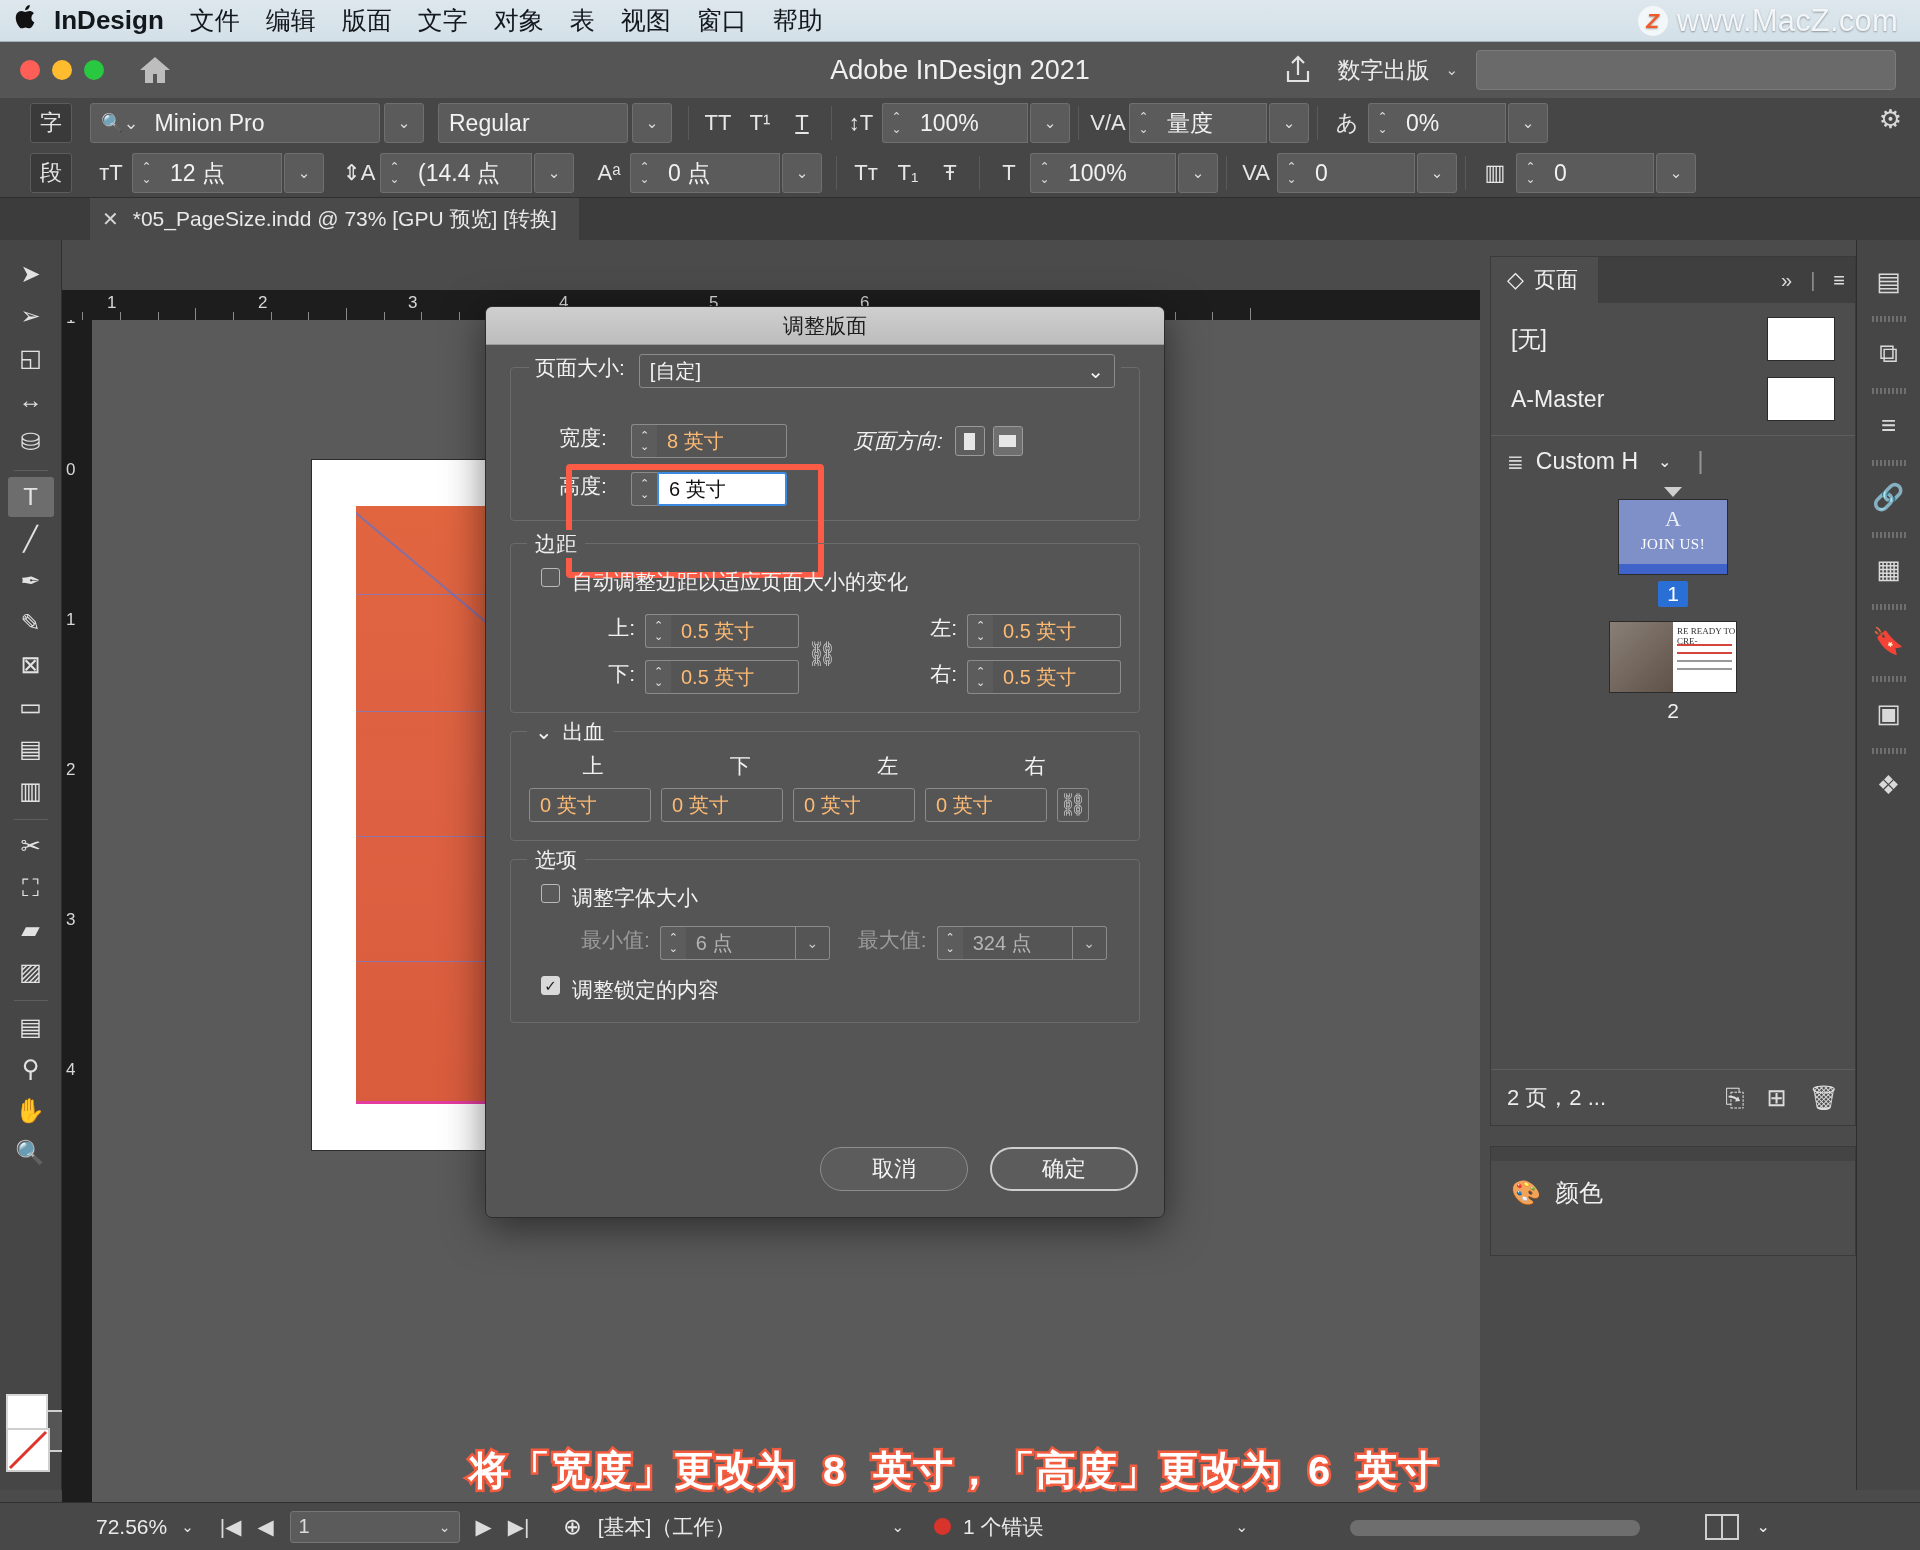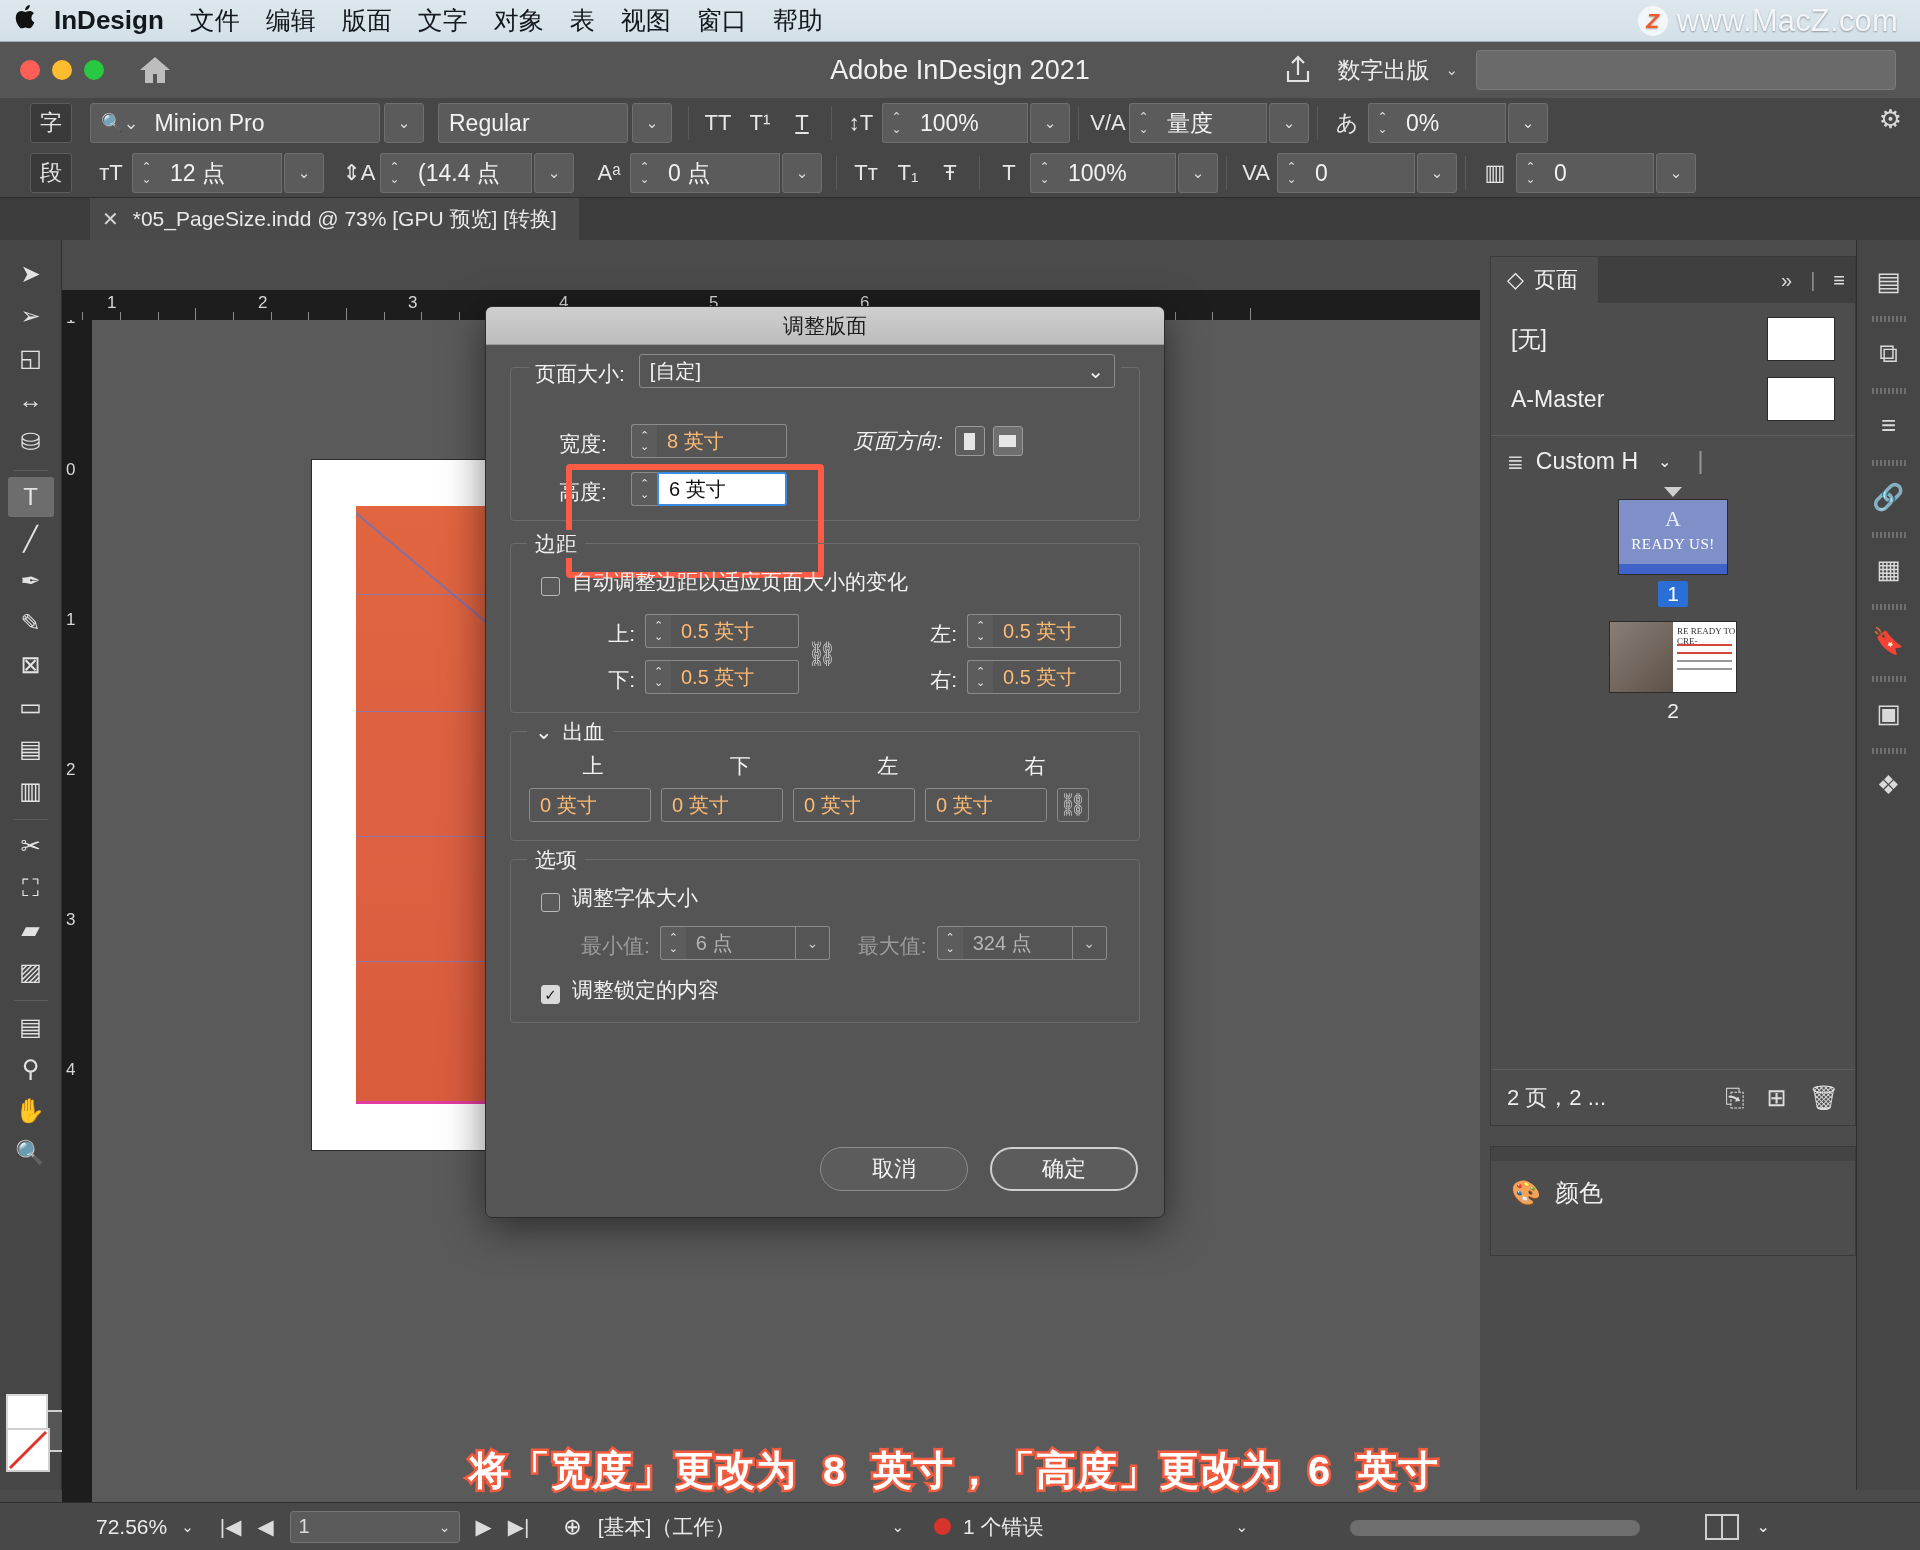--- a/index.html
+++ b/index.html
@@ -251,21 +251,21 @@
   }
   .dlg-body { padding: 22px 24px 0 24px; }
   .grp {
     border: 1px solid #6b6b6b; border-radius: 4px; position: relative;
     margin-bottom: 18px; padding: 20px 18px 18px 18px;
   }
   .grp-legend {
     position: absolute; top: -14px; left: 16px; background: #555555; padding: 0 8px;
     font-size: 21px; color: #f0f0f0; display: flex; align-items: center; gap: 10px;
   }
-  .row { display: flex; align-items: flex-end; }
+  .row { display: flex; align-items: flex-start; }
   .lbl { font-size: 21px; color: #f2f2f2; }
   .ifield {
     height: 34px; background: #555; border: 1px solid #8b8b8b; border-radius: 3px;
     display: flex; align-items: center; color: #fdba74; font-size: 20px;
   }
   .ifield .v { padding: 0 10px; white-space: nowrap; }
   .ispin {
     width: 26px; height: 34px; background: #5c5c5c; border: 1px solid #8b8b8b;
     border-right: none; border-radius: 3px 0 0 3px;
     display: flex; flex-direction: column; align-items: center; justify-content: center;
@@ -668,21 +668,21 @@
       <span>Custom H</span>
       <span style="font-size:16px;margin-left:8px;">⌄</span>
       <span style="margin-left:14px;opacity:.45;">|</span>
     </div>
     <div class="pages-area">
       <div class="pgitem" style="position:relative;">
         <div style="position:relative;width:110px;">
           <div class="triangle-mark" style="top:-12px;"></div>
           <div class="pg1-thumb">
             <span class="a">A</span>
-            <span class="join">READY US!</span>
+            <span class="join">JOIN US!</span>
             <span class="bar"></span>
           </div>
         </div>
         <div class="pgnum sel">1</div>
       </div>
       <div class="pgitem" style="margin-top:14px;">
         <div class="pg2-thumb">
           <div class="pg2-left"></div>
           <div class="pg2-right">
             <span class="t">RE READY TO CRE-</span>

